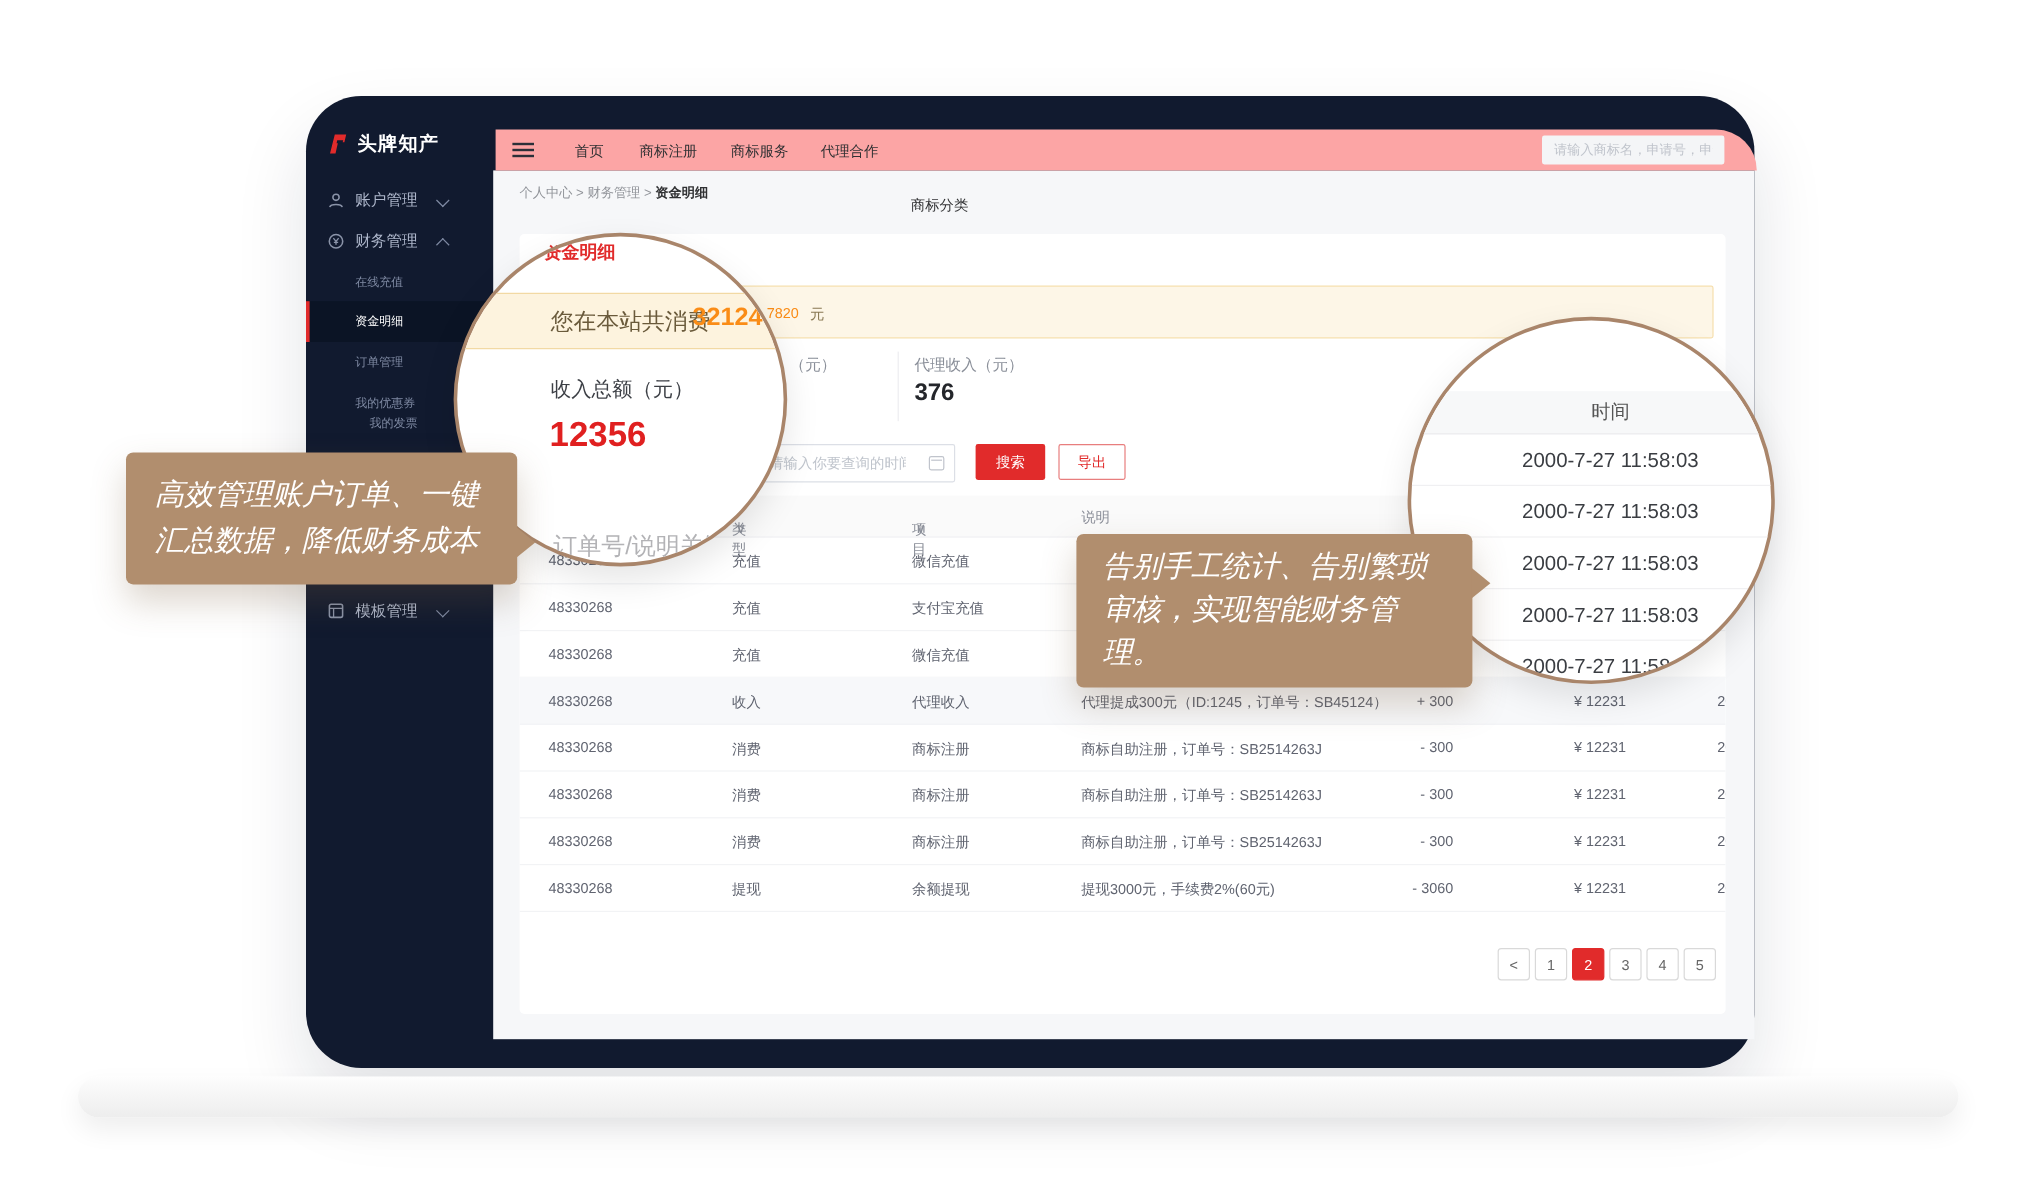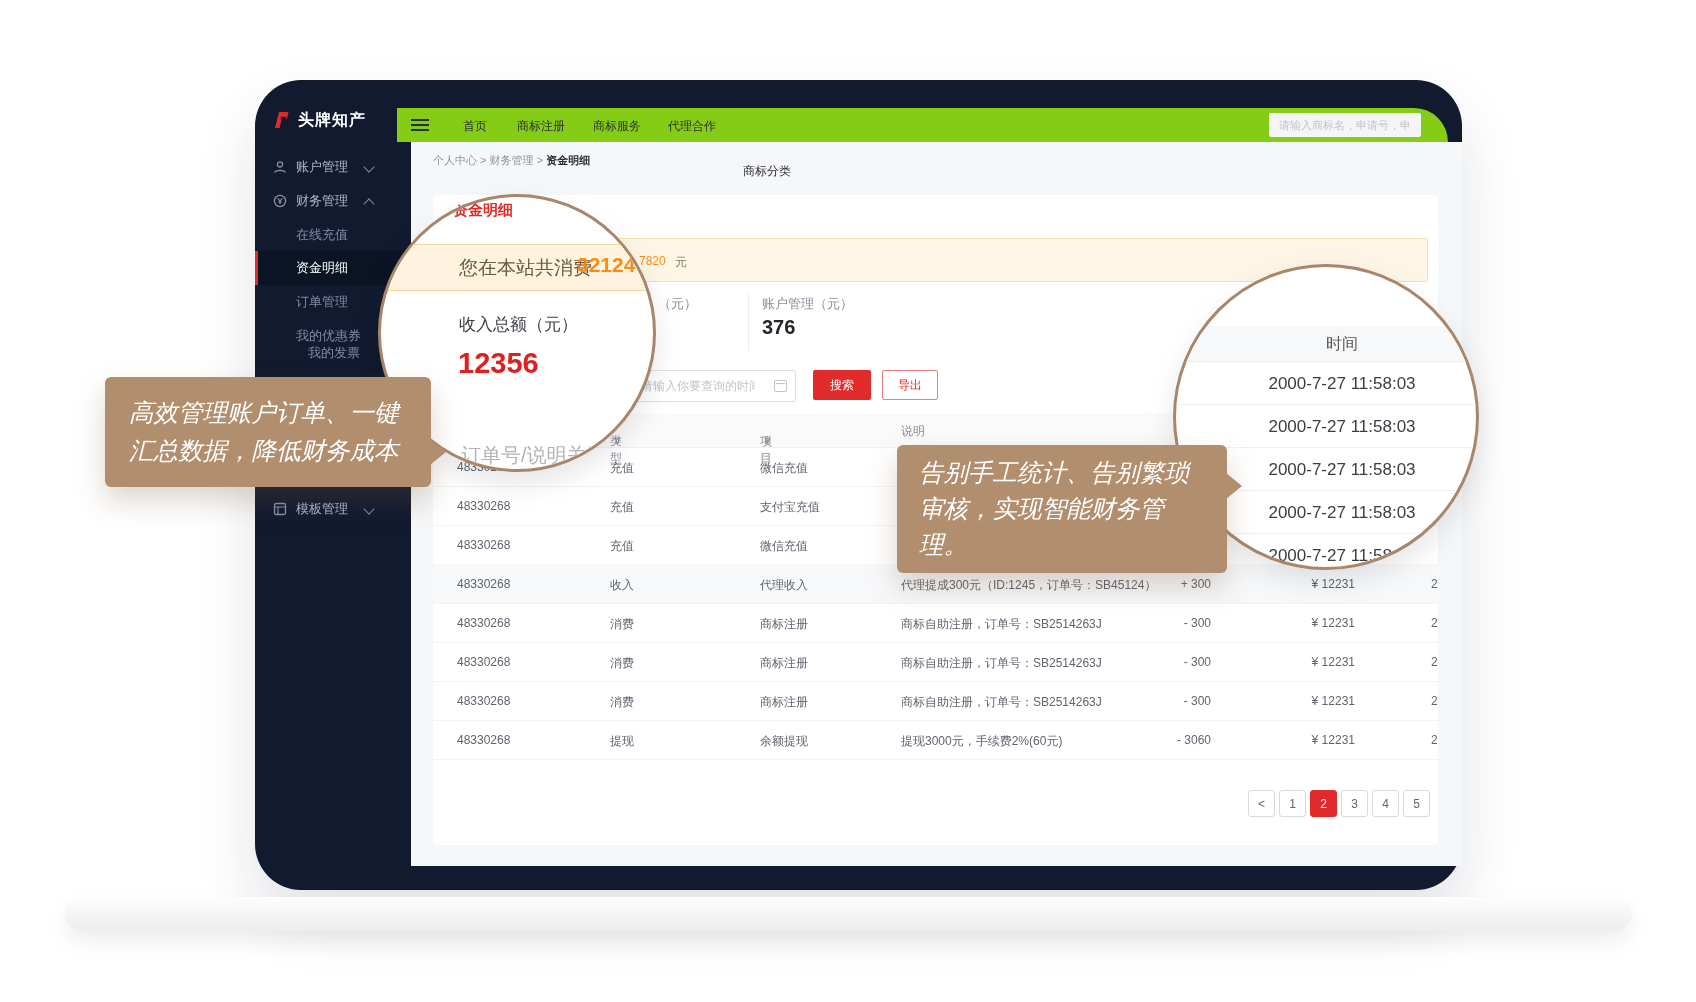--- a/index.html
+++ b/index.html
@@ -17,28 +17,28 @@
   #sidebar{left:255px;top:80px;width:156px;height:810px;}
   #logo{left:272px;top:106px;height:28px;display:flex;align-items:center;gap:6px;}
   #logo .bname{color:#fff;font-size:16px;font-weight:bold;letter-spacing:1px;}
   .sitem{left:255px;width:136px;height:34px;display:flex;align-items:center;color:#aeb7cb;font-size:13px;}
   .sitem .ic{margin-left:17px;width:16px;height:16px;display:flex;align-items:center;justify-content:center;}
   .sitem .lb{margin-left:8px;}
   .chev{width:7px;height:7px;border-right:1.5px solid #7f8aa3;border-bottom:1.5px solid #7f8aa3;
         position:absolute;right:18px;top:13px;}
   .chev.down{transform:rotate(45deg);}
   .chev.up{transform:rotate(-135deg);top:16px;}
-  .ssub{left:255px;width:156px;height:34px;display:flex;align-items:center;color:#7f8aa3;font-size:13px;}
+  .ssub{left:255px;width:156px;height:34px;display:flex;align-items:center;color:#7f8aa3;font-size:10px;}
   .ssub .lb{margin-left:41px;}
   .ssub.active{background:#0b1425;color:#ffffff;}
   .ssub.active::before{content:"";position:absolute;left:0;top:0;width:3px;height:34px;background:#e12b2b;}
 
   
   #contentbg{left:411px;top:142px;width:1051px;height:724px;background:#f6f7f9;}
-  #topnav{left:397px;top:108px;width:1051px;height:34px;background:#84cc16;border-top-right-radius:36px;}
+  #topnav{left:413px;top:108px;width:1051px;height:34px;background:#fca5a5;border-top-right-radius:36px;}
   #topnav .nitem{position:absolute;top:10px;font-size:12px;color:#303133;}
   #burger{position:absolute;left:14px;top:11px;width:18px;}
   #burger i{display:block;height:2px;background:#2b2f38;margin-bottom:3px;}
   #navsearch{position:absolute;right:27px;top:5px;width:152px;height:24px;background:#f4f5f7;border:0;
              border-radius:2px;font-size:11px;color:#555;padding:0 10px;box-sizing:border-box;}
   #navsearch::placeholder{color:#c0c4cc;}
   #crumbs{left:433px;top:153px;font-size:11px;color:#909399;}
   #crumbs b{color:#303133;font-weight:bold;}
 
   
@@ -203,21 +203,21 @@
   <div id="cardtitle" class="abs">资金明细</div>
   <div id="titlebar" class="abs"></div>
 
   <div id="banner" class="abs">
     <span class="small">7820</span>
     <span class="unit">元</span>
   </div>
 
   <span class="statlab abs" style="left:225px;top:100px;">（元）</span>
   <div id="statdiv" class="abs"></div>
-  <span class="statlab abs" style="left:329px;top:100px;">账户管理（元）</span>
+  <span class="statlab abs" style="left:329px;top:100px;">代理收入（元）</span>
   <span class="statval abs" style="left:329px;top:121px;font-size:20px;">376</span>
 
   <input class="inp abs" style="left: 24px; top: 175px; width: 150px;" placeholder="订单号/说明关键字">
   <span class="abs" style="left:197px;top:175px;width:166px;height:32px;">
     <input class="inp" style="width: 166px; padding-right: 40px;" placeholder="请输入你要查询的时间">
     <i id="cal"></i>
   </span>
   <button id="btn-search" class="abs">搜索</button>
   <button id="btn-export" class="abs">导出</button>
 

